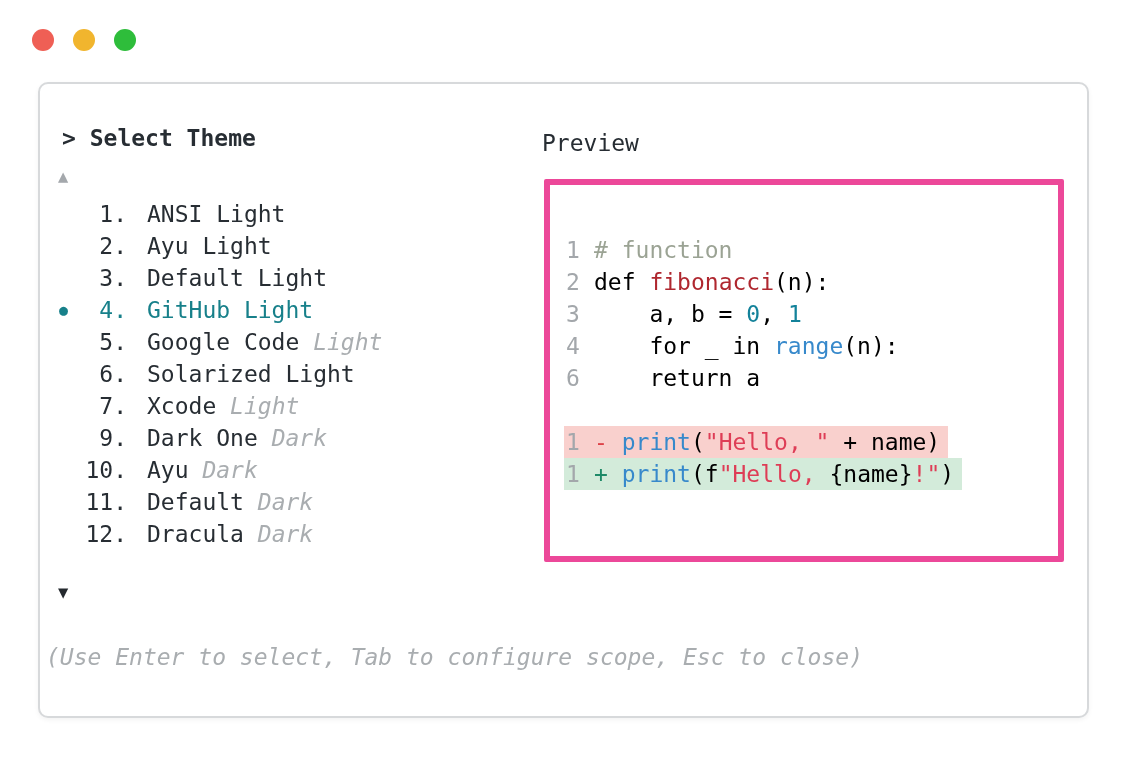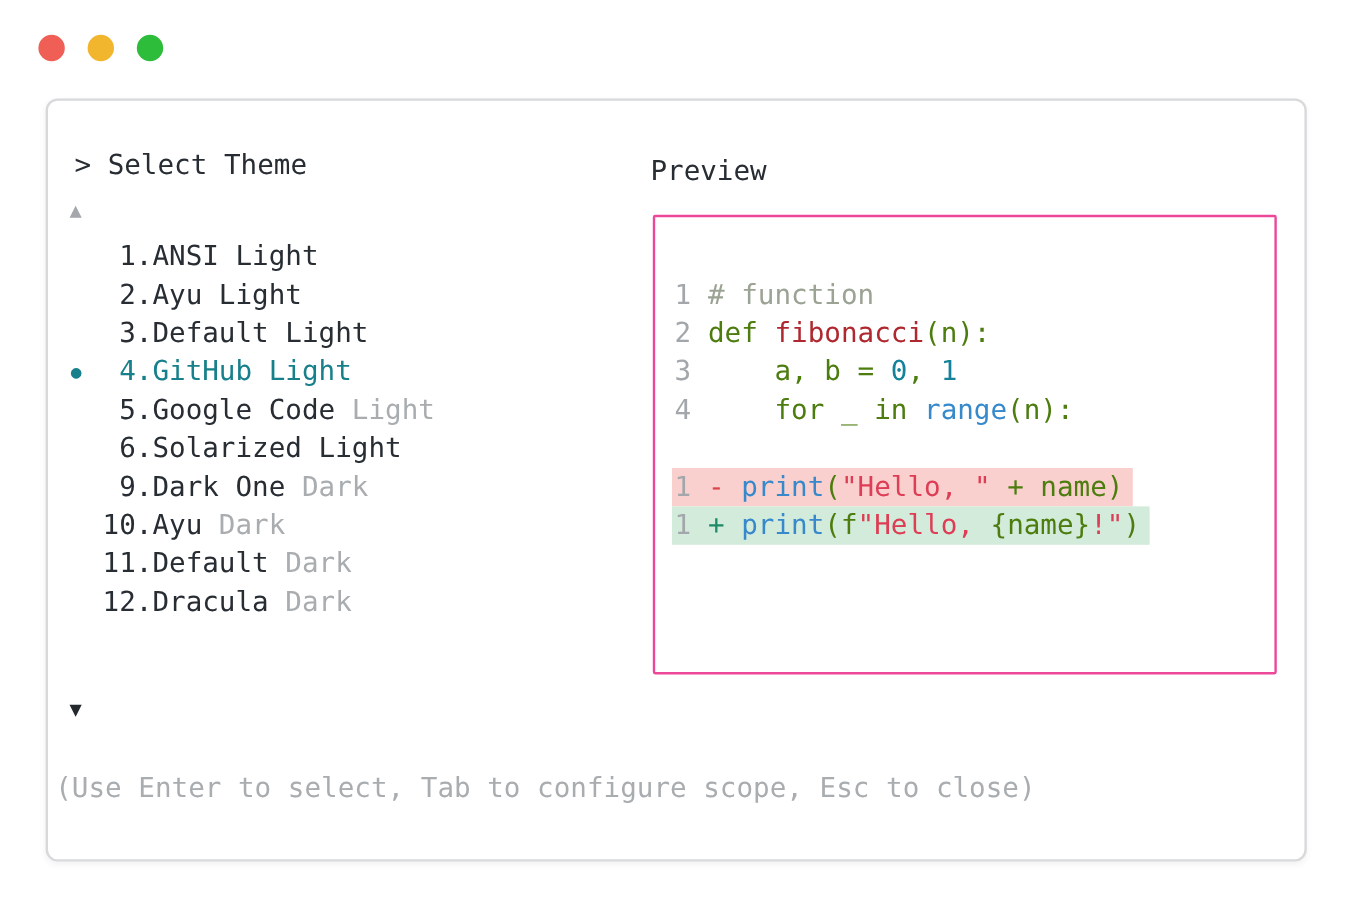--- a/index.html
+++ b/index.html
@@ -12,51 +12,51 @@
   .dot.red    { background:#ef5f55; }
   .dot.yellow { background:#f1b52e; }
   .dot.green  { background:#2ebd3b; }
 
   
   .panel { position:absolute; left:38px; top:82px; width:1051px; height:636px;
            border:2px solid #d7d9db; border-radius:10px; background:#ffffff;
            box-shadow:0 2px 5px rgba(0,0,0,0.05); }
 
   .mono   { font-size:23px; line-height:32px; color:#272d33; white-space:pre; }
-  .dimtxt { color:#a9adb0; }
+  .dimtxt { color:#a9adb0;font-style:italic; }
 
-  .prompt   { position:absolute; left:22px; top:38px; }
+  .prompt   { position:absolute; left:22px; top:38px;font-weight:bold; }
   .arrow-up   { position:absolute; left:18px; top:76px;  font-size:17px; line-height:32px; color:#a4a8ac; }
   .arrow-down { position:absolute; left:18px; top:492px; font-size:17px; line-height:32px; color:#24292e; }
 
   .theme-list { position:absolute; left:0; top:114px; width:500px; }
   .t-row { position:relative; height:32px; cursor:default; }
   .t-row .num   { display:inline-block; width:87px; text-align:right; }
-  .t-row .label { }
+  .t-row .label { margin-left:20px; }
   .t-row .bullet { position:absolute; left:19px; top:0; font-size:15px; line-height:32px; color:#17808a; }
   .t-row.selected .num, .t-row.selected .label-main { color:#17808a; }
 
   .hint { position:absolute; left:6px; top:557px; color:#a9adb0; }
 
   
   .preview-title { position:absolute; left:502px; top:43px; }
   .preview-box { position:absolute; left:504px; top:95px; width:520px; height:383px;
-                 border:2px solid #ec4899; border-radius:2px; background:#ffffff;
+                 border:6px solid #ec4899; border-radius:2px; background:#ffffff;
                  padding-top:49px; }
   .code-line { height:32px; line-height:32px; padding-left:16px; font-size:23px; white-space:pre; }
   .ln { display:inline-block; width:28px; color:#a3a7ab; }
   .spacer { height:32px; }
   .diff-row { height:32px; line-height:32px; font-size:23px; white-space:pre; }
   .chip { display:inline-block; margin-left:14px; padding:0 8px 0 2px; height:32px; }
   .chip.removed { background:#f9d0cd; }
   .chip.added   { background:#d3ebda; }
 
   
   .tk-comment { color:#9ba394; }
-  .tk-code    { color:#4d7c0f; }
+  .tk-code    { color:#000000; }
   .tk-func    { color:#af272f;margin-top:28px; }
   .tk-num     { color:#13829a; }
   .tk-builtin { color:#3789cb; }
   .tk-string  { color:#de3d56; }
   .tk-minus   { color:#dd4248; }
   .tk-plus    { color:#1e8a68; }
 </style>
 </head>
 <body>
 
@@ -72,35 +72,37 @@
 
   <div class="arrow-up">▲</div>
 
   <div class="theme-list">
     <div class="t-row mono"><span class="num">1.</span><span class="label"><span class="label-main">ANSI Light</span><span class="dimtxt"></span></span></div>
     <div class="t-row mono"><span class="num">2.</span><span class="label"><span class="label-main">Ayu Light</span><span class="dimtxt"></span></span></div>
     <div class="t-row mono"><span class="num">3.</span><span class="label"><span class="label-main">Default Light</span><span class="dimtxt"></span></span></div>
     <div class="t-row mono selected"><span class="bullet">●</span><span class="num">4.</span><span class="label"><span class="label-main">GitHub Light</span><span class="dimtxt"></span></span></div>
     <div class="t-row mono"><span class="num">5.</span><span class="label"><span class="label-main">Google Code</span><span class="dimtxt"> Light</span></span></div>
     <div class="t-row mono"><span class="num">6.</span><span class="label"><span class="label-main">Solarized Light</span><span class="dimtxt"></span></span></div>
+    <div class="t-row mono"><span class="num">7.</span><span class="label"><span class="label-main">Xcode</span><span class="dimtxt"> Light</span></span></div>
     <div class="t-row mono"><span class="num">9.</span><span class="label"><span class="label-main">Dark One</span><span class="dimtxt"> Dark</span></span></div>
     <div class="t-row mono"><span class="num">10.</span><span class="label"><span class="label-main">Ayu</span><span class="dimtxt"> Dark</span></span></div>
     <div class="t-row mono"><span class="num">11.</span><span class="label"><span class="label-main">Default</span><span class="dimtxt"> Dark</span></span></div>
     <div class="t-row mono"><span class="num">12.</span><span class="label"><span class="label-main">Dracula</span><span class="dimtxt"> Dark</span></span></div>
   </div>
 
   <div class="arrow-down">▼</div>
 
   <div class="hint mono dimtxt">(Use Enter to select, Tab to configure scope, Esc to close)</div>
 
   <div class="preview-title mono">Preview</div>
 
   <div class="preview-box">
     <div class="code-line"><span class="ln">1</span><span><span class="tk-comment"># function</span></span></div>
     <div class="code-line"><span class="ln">2</span><span><span class="tk-code">def </span><span class="tk-func">fibonacci</span><span class="tk-code">(n):</span></span></div>
     <div class="code-line"><span class="ln">3</span><span><span class="tk-code">    a, b = </span><span class="tk-num">0</span><span class="tk-code">, </span><span class="tk-num">1</span></span></div>
     <div class="code-line"><span class="ln">4</span><span><span class="tk-code">    for _ in </span><span class="tk-builtin">range</span><span class="tk-code">(n):</span></span></div>
+    <div class="code-line"><span class="ln">6</span><span><span class="tk-code">    return a</span></span></div>
     <div class="spacer"></div>
     <div class="diff-row"><span class="chip removed"><span class="ln">1</span><span><span class="tk-minus">- </span><span class="tk-builtin">print</span><span class="tk-code">(</span><span class="tk-string">"Hello, "</span><span class="tk-code"> + name)</span></span></span></div>
     <div class="diff-row"><span class="chip added"><span class="ln">1</span><span><span class="tk-plus">+ </span><span class="tk-builtin">print</span><span class="tk-code">(f</span><span class="tk-string">"Hello, </span><span class="tk-code">{name}</span><span class="tk-string">!"</span><span class="tk-code">)</span></span></span></div>
   </div>
 
 </div>
 
 </body></html>

